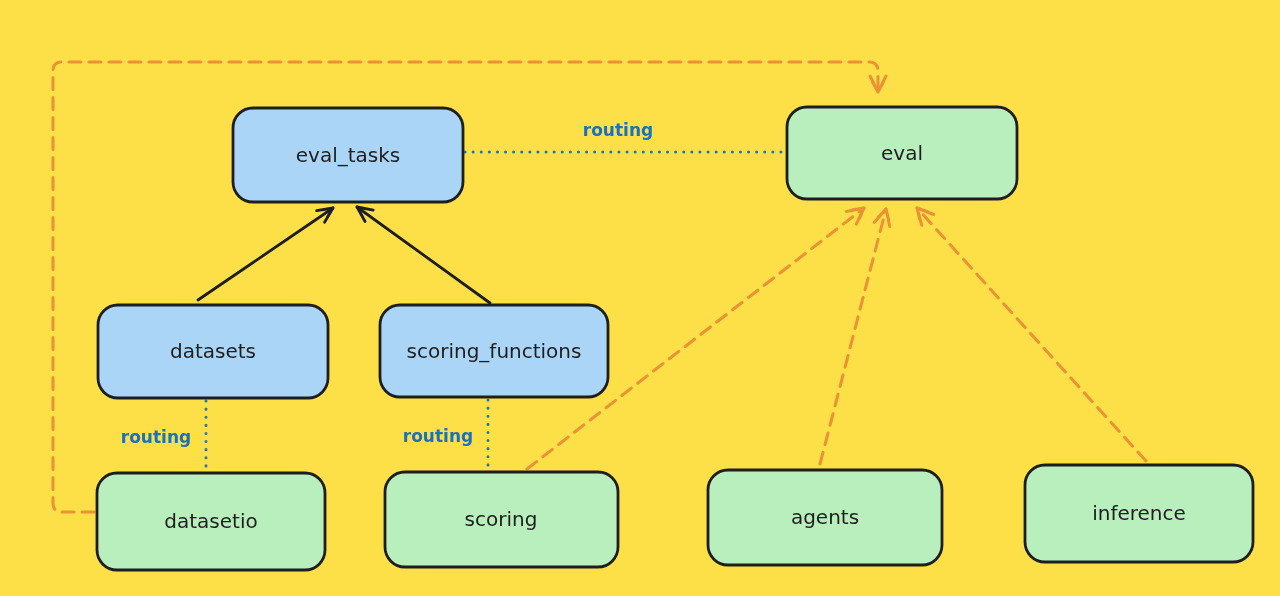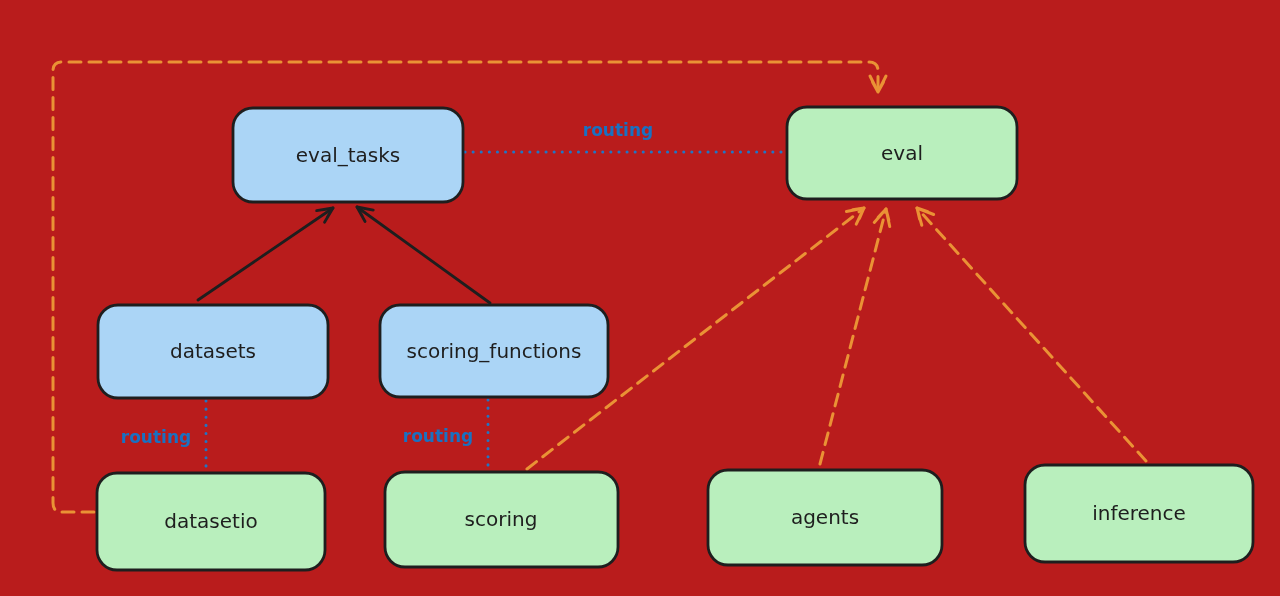--- a/index.html
+++ b/index.html
@@ -4,21 +4,21 @@
 <style>
   html, body {
     margin: 0;
     padding: 0;
     background: #ffffff;
     font-family: "DejaVu Sans", sans-serif;
   }
   .canvas-wrap {
     width: 1280px;
     height: 596px;
-    background: #b91c1c;
+    background: #fde047;
     position: relative;
   }
   .node-rect {
     stroke: #1e1e1e;
     stroke-width: 2.8;
     stroke-linejoin: round;
   }
   .fill-blue  { fill: #abd5f6; }
   .fill-green { fill: #b9efbd; }
   .node-label {

